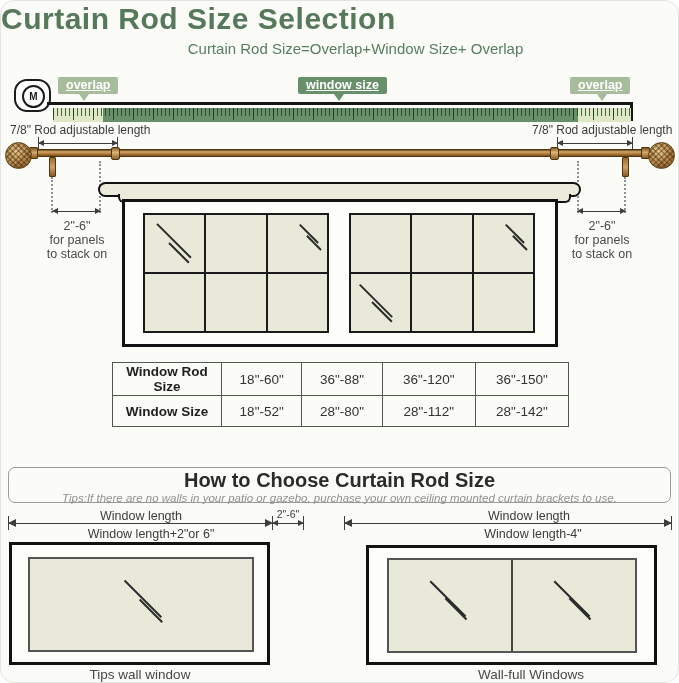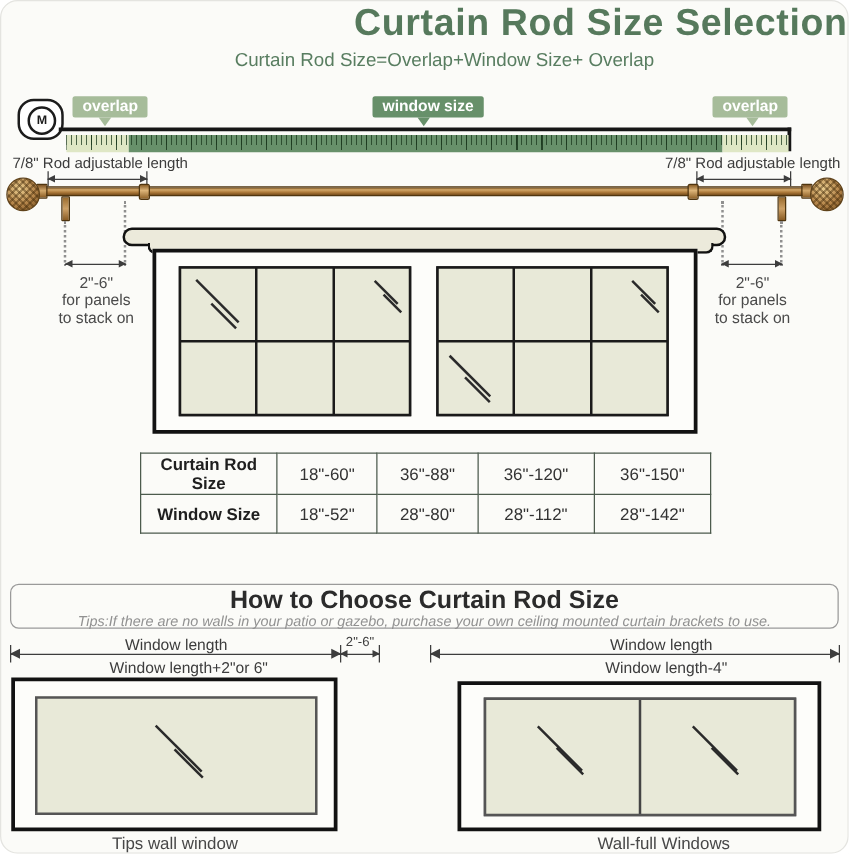--- a/index.html
+++ b/index.html
@@ -5,25 +5,25 @@
   html,body { margin:0; padding:0; background:#ffffff; }
   .page {
     position:relative; width:679px; height:683px; overflow:hidden;
     background:#fbfbf8; border:1px solid #e4e4e0; border-radius:14px;
     font-family:"Liberation Sans", sans-serif; box-sizing:border-box;
   }
   .abs { position:absolute; }
   .ctr { text-align:center; }
 
   
-  .title { left:0; right:0; top:1px; font-size:30px; font-weight:bold; color:#56795c; text-align:right; letter-spacing:0.5px; }
+  .title { left:0; right:0; top:1px; font-size:30px; font-weight:bold; color:#56795c; text-align:left; letter-spacing:0.5px; }
   .subtitle { left:0; right:0; top:39px; font-size:15px; color:#587d60; text-align:center;padding-left:32px; }
 
   
-  .badge { height:17px; line-height:17px; padding:0 8px; font-size:12.5px; font-weight:bold; color:#ffffff; border-radius:2px; }
+  .badge { height:17px; line-height:17px; padding:0 8px; font-size:12.5px; font-weight:bold; color:#ffffff; border-radius:2px;text-decoration:underline; }
   .badge.light { background:#a6bc9a; }
   .badge.dark  { background:#67906a; }
   .ptr { width:0; height:0; border-left:5px solid transparent; border-right:5px solid transparent; }
   .ptr.light { border-top:7px solid #a6bc9a; }
   .ptr.dark  { border-top:7px solid #67906a; }
 
   
   .tape-line { background:#161616; }
   .mcase { width:37px; height:33px; background:#ffffff; border:2.5px solid #1c1c1c; border-radius:13px; box-sizing:border-box; }
   .mcirc { position:absolute; left:6px; top:4px; width:19px; height:19px; border:2px solid #1c1c1c; border-radius:50%;
@@ -192,21 +192,21 @@
       <div class="sl" style="left:30px; top:24px; height:28px;"></div>
     </div>
     <div class="pane"></div>
     <div class="pane"></div>
   </div>
 
   <div class="abs chart-wrap" style="left:111px; top:361px;">
     <table class="schart">
       <tbody>
           <tr>
-        <td class="rowlabel">Curtain Rod Size</td>
+        <td class="rowlabel">Window Rod Size</td>
         <td>18"-60"</td>
         <td>36"-88"</td>
         <td>36"-120"</td>
         <td>36"-150"</td>
       </tr>
       <tr>
         <td class="rowlabel">Window Size</td>
         <td>18"-52"</td>
         <td>28"-80"</td>
         <td>28"-112"</td>

